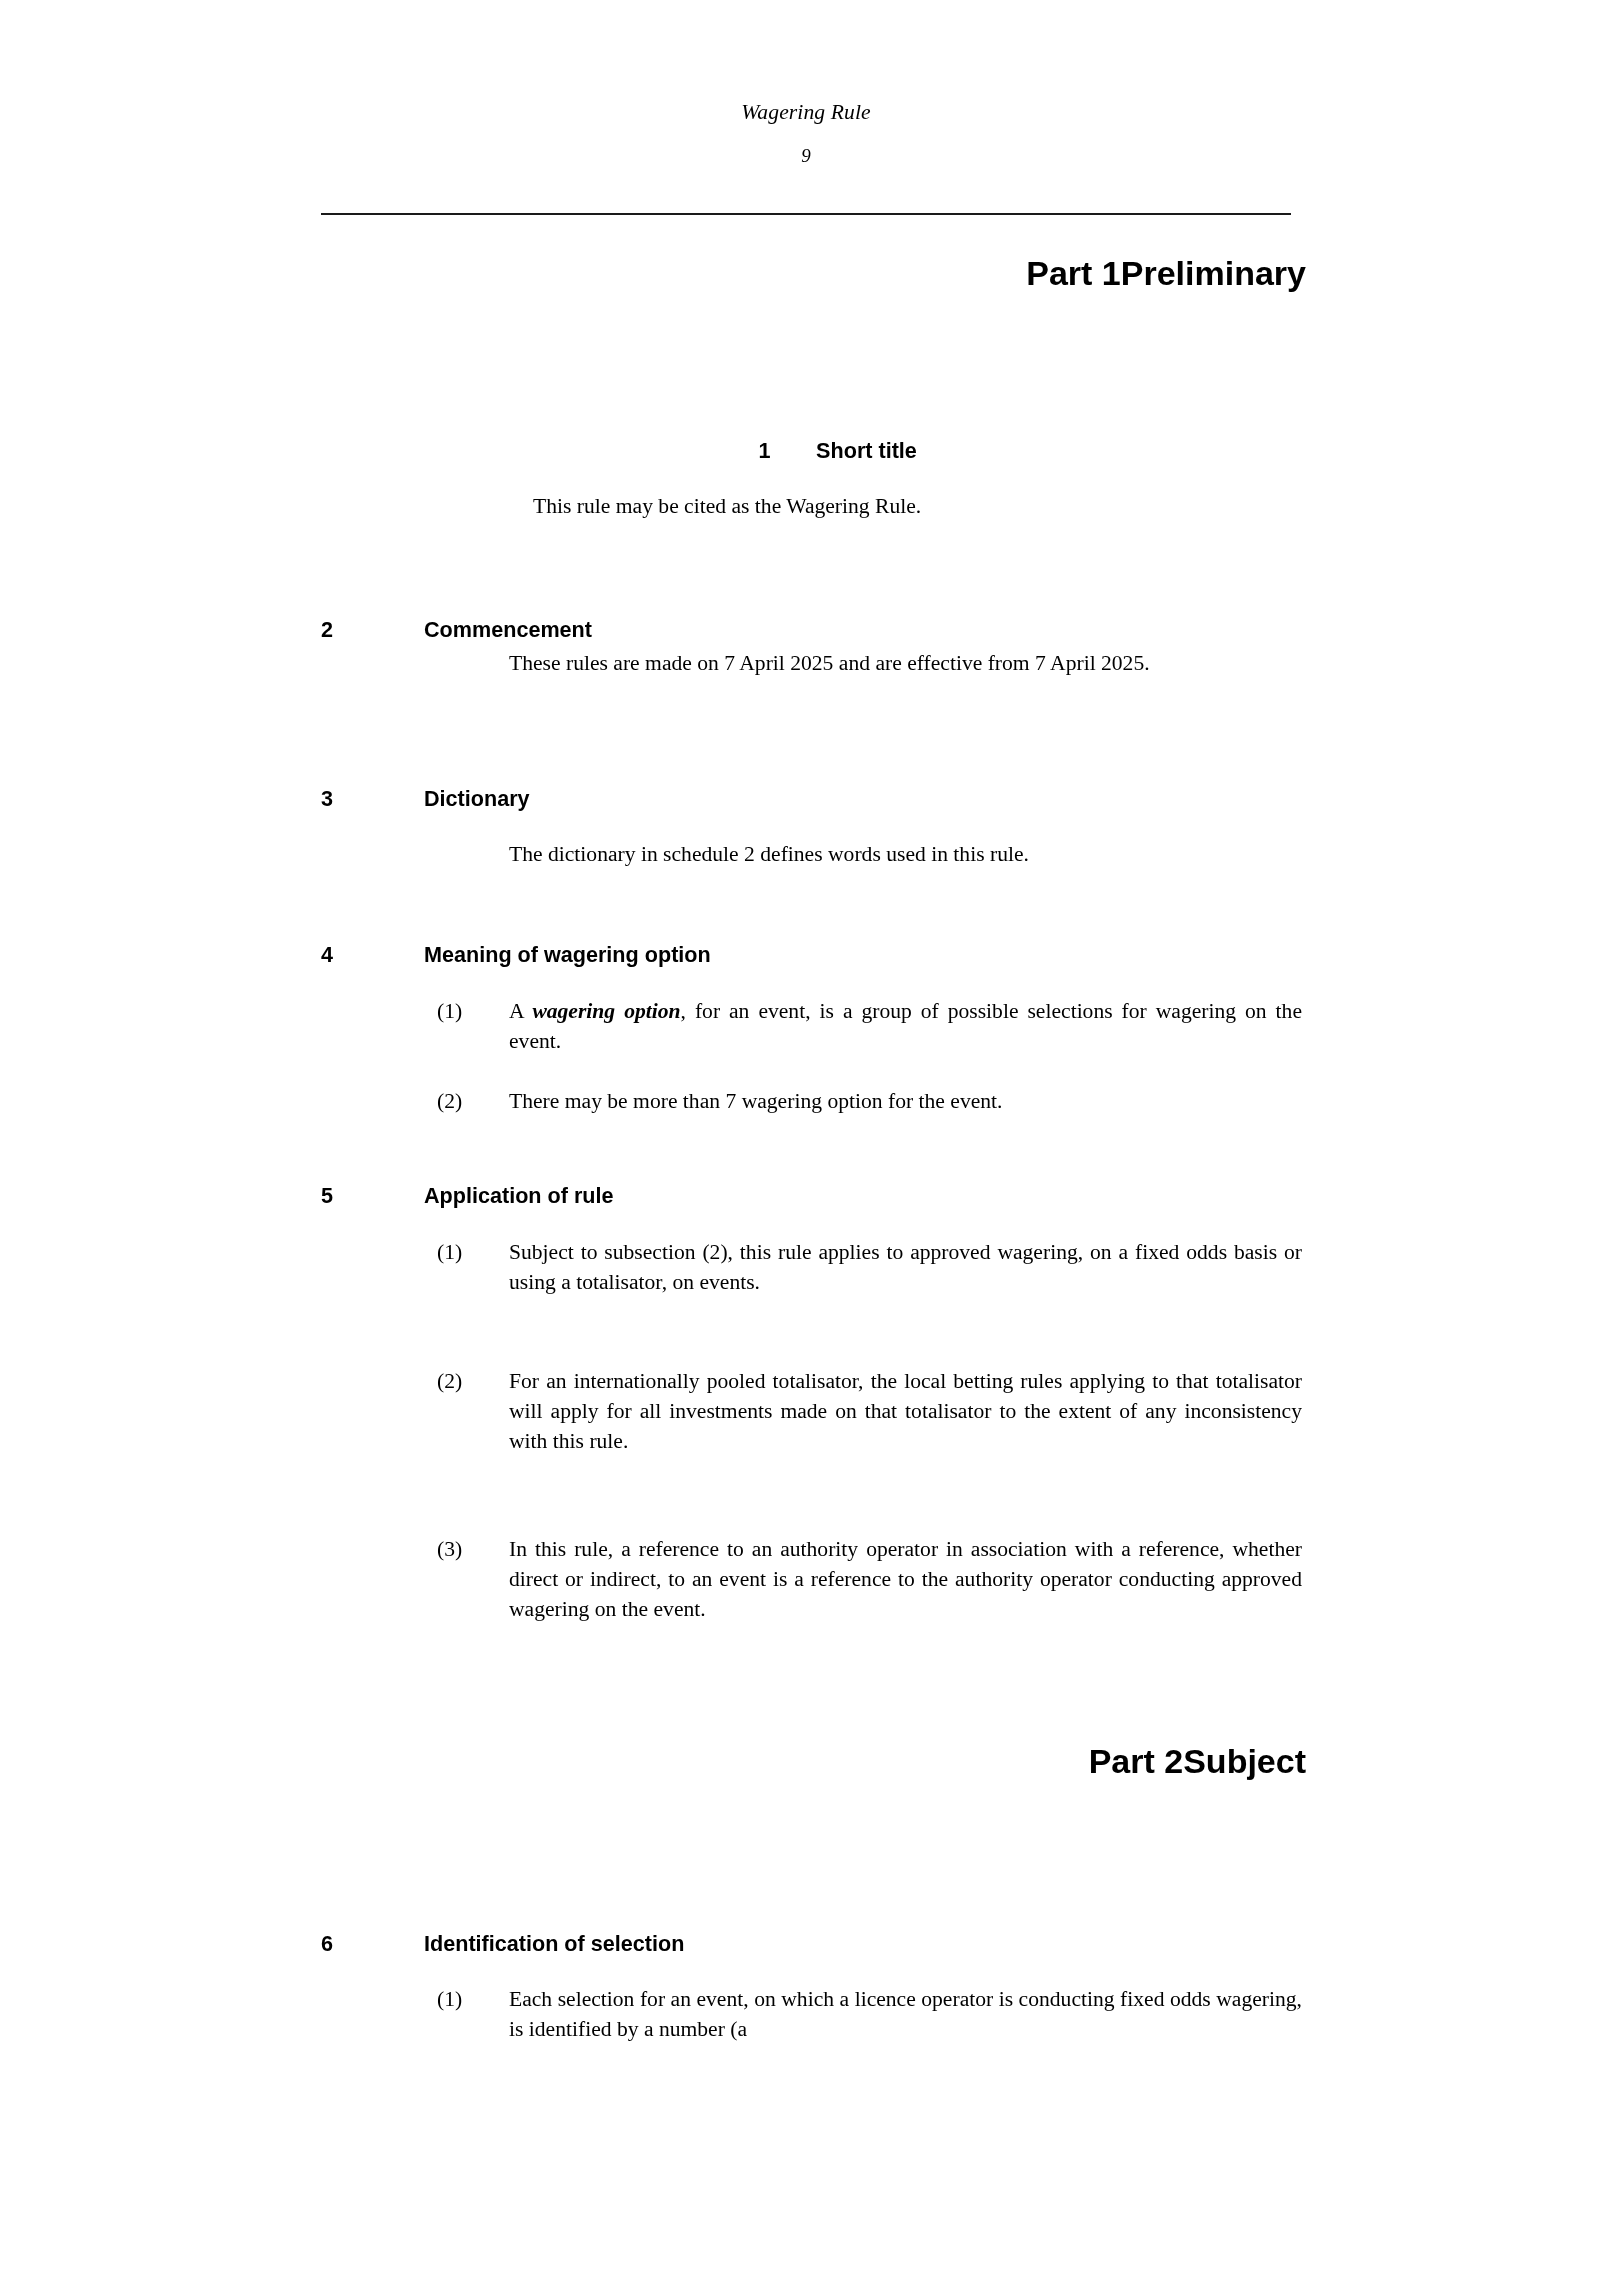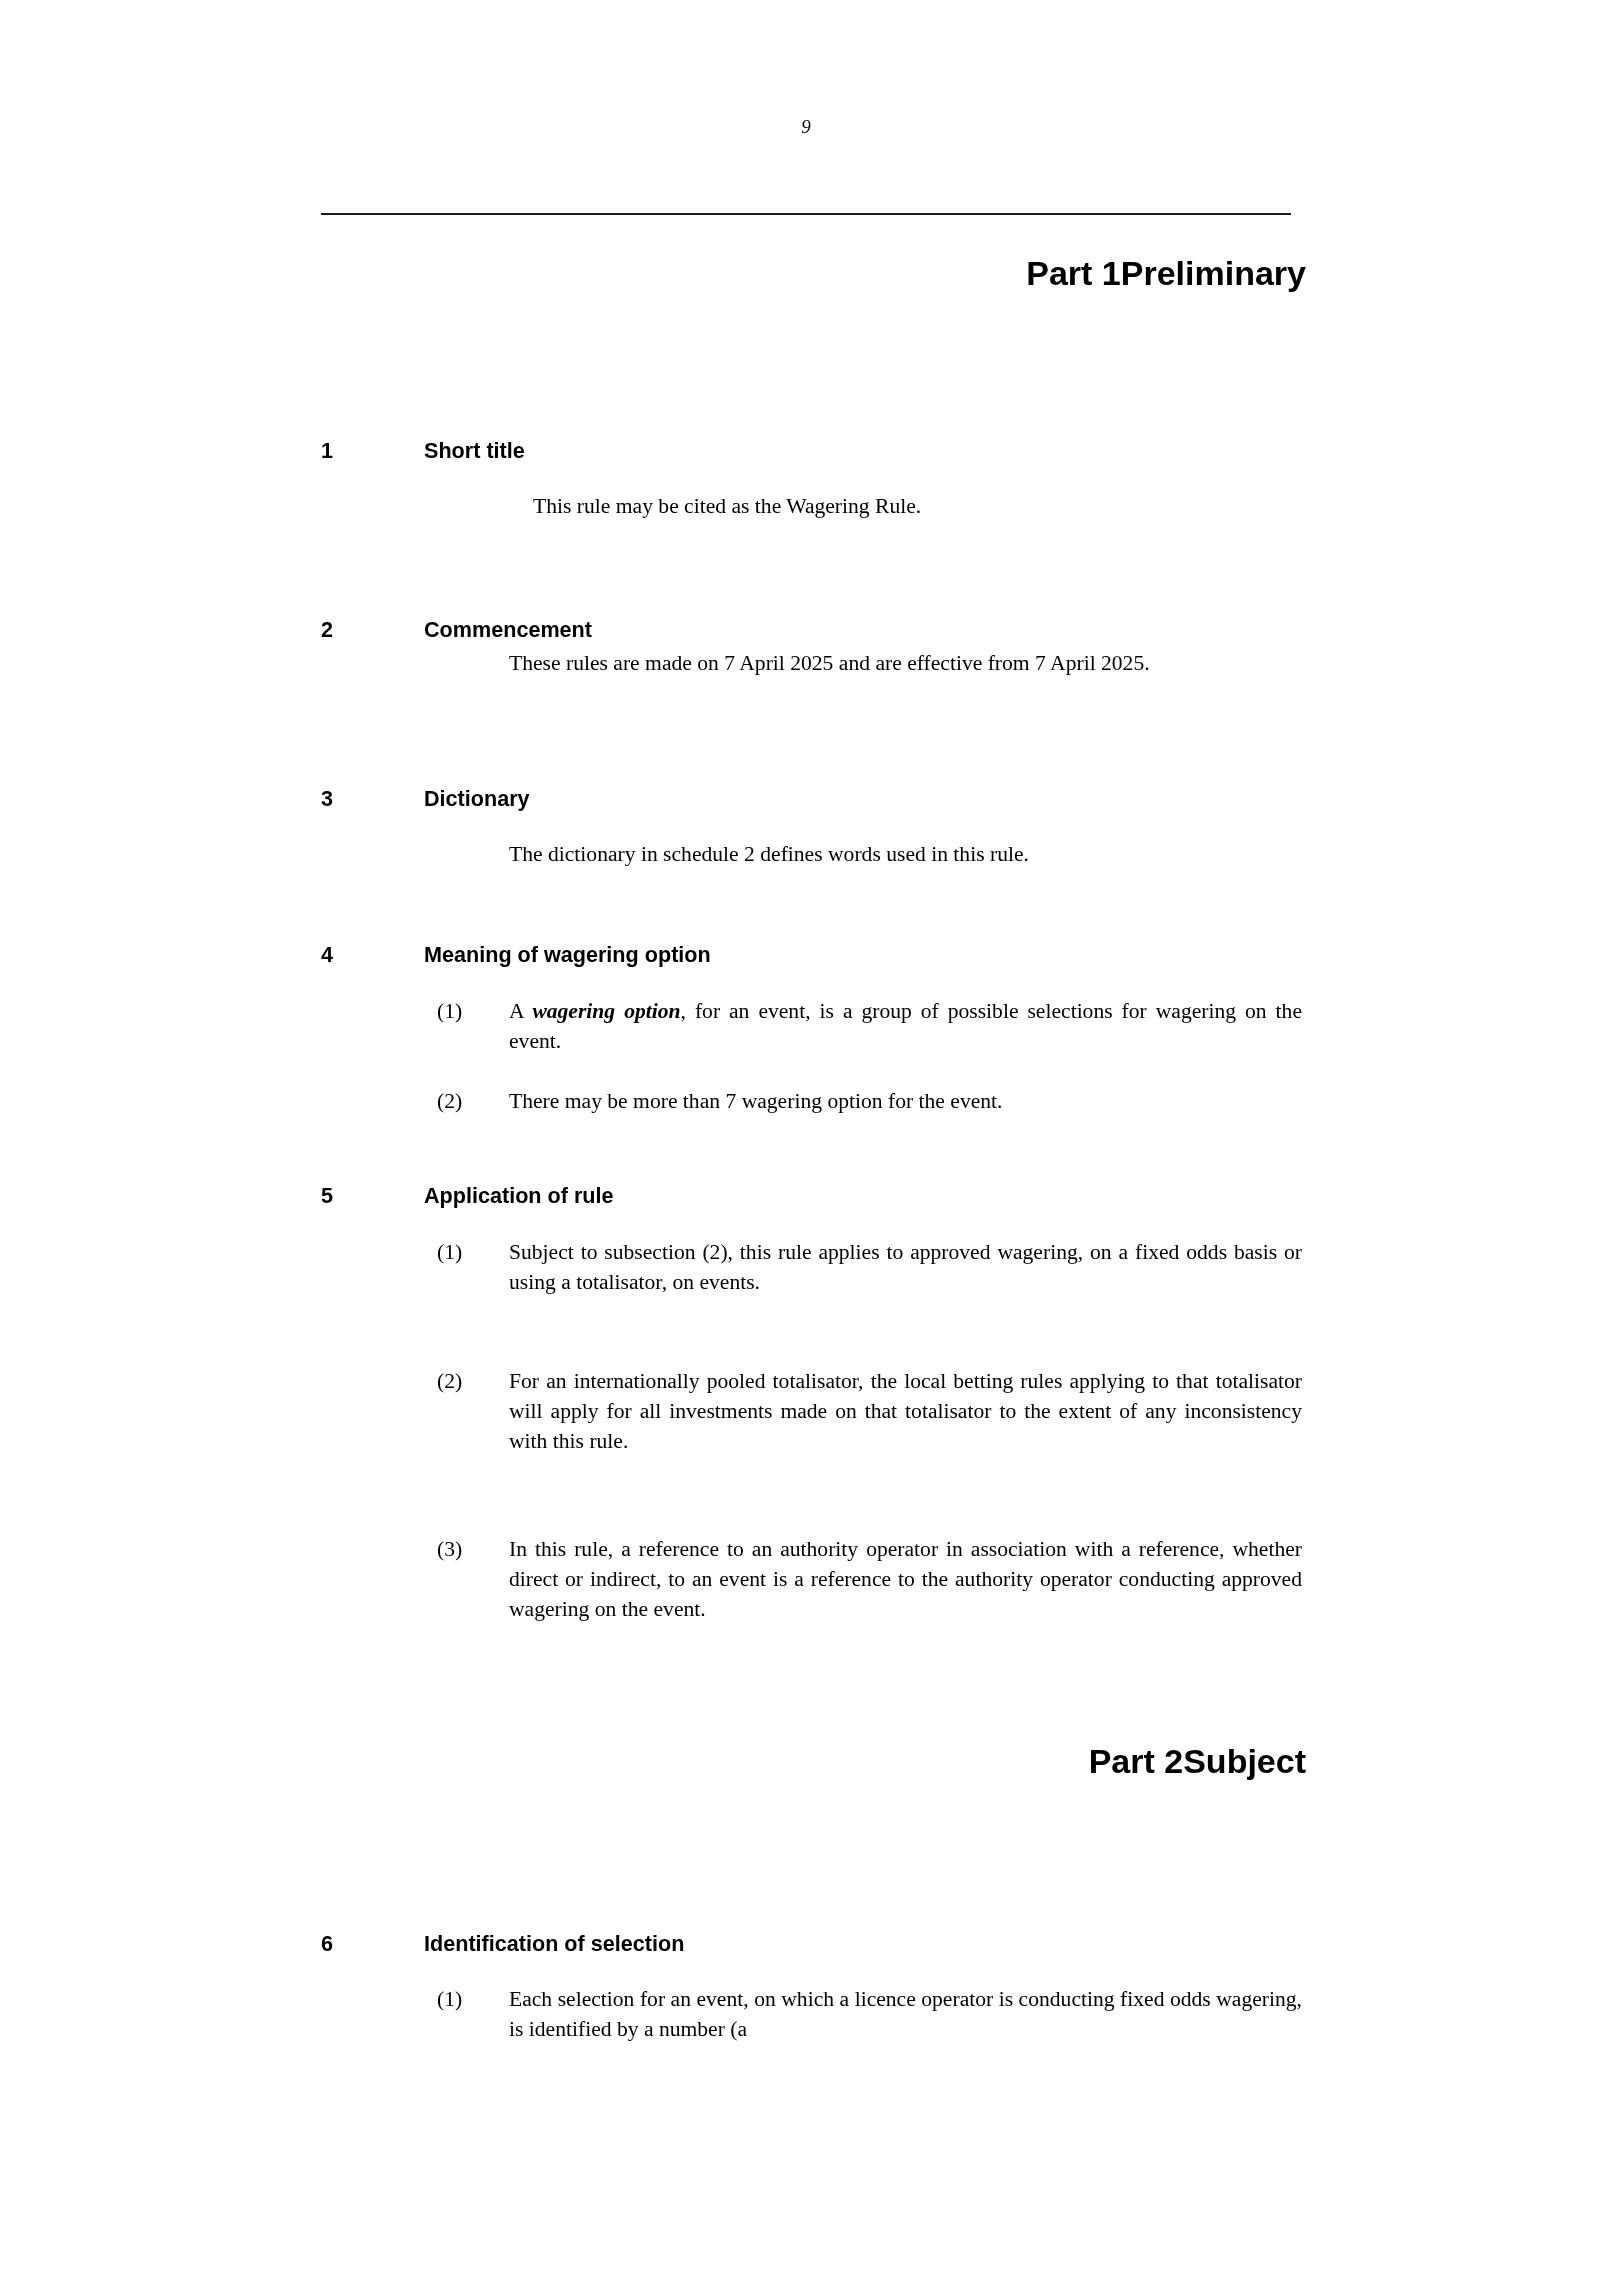--- a/index.html
+++ b/index.html
@@ -139,31 +139,32 @@
     font-weight: bold;
     font-style: italic;
   }
 </style>
 </head>
 <body>
 
 <div class="page">
 
   <div class="header-zone">
+    <div class="header-title">Wagering Rule</div>
     <div class="header-pageno">9</div>
   </div>
   <div class="header-rule"></div>
 
   <div class="content">
 
     <div class="part-heading" style="top:253px;">
       <span class="part-label" style="width:294px;">Part 1</span><span class="part-title">Preliminary</span>
     </div>
 
-    <div class="section-heading" style="top:437px;">
+    <div class="section-heading" style="top:437px;text-align:center;">
       <span class="sec-num">1</span><span class="sec-title">Short title</span>
     </div>
     <div class="para-plain" style="top:491px;margin-left:24px;">This rule may be cited as the Wagering Rule.</div>
 
     <div class="section-heading" style="top:578px;margin-top:38px;">
       <span class="sec-num">2</span><span class="sec-title">Commencement</span>
     </div>
     <div class="para-plain" style="top:648px;">These rules are made on 7 April 2025 and are effective from 7 April 2025.</div>
 
     <div class="section-heading" style="top:785px;">

